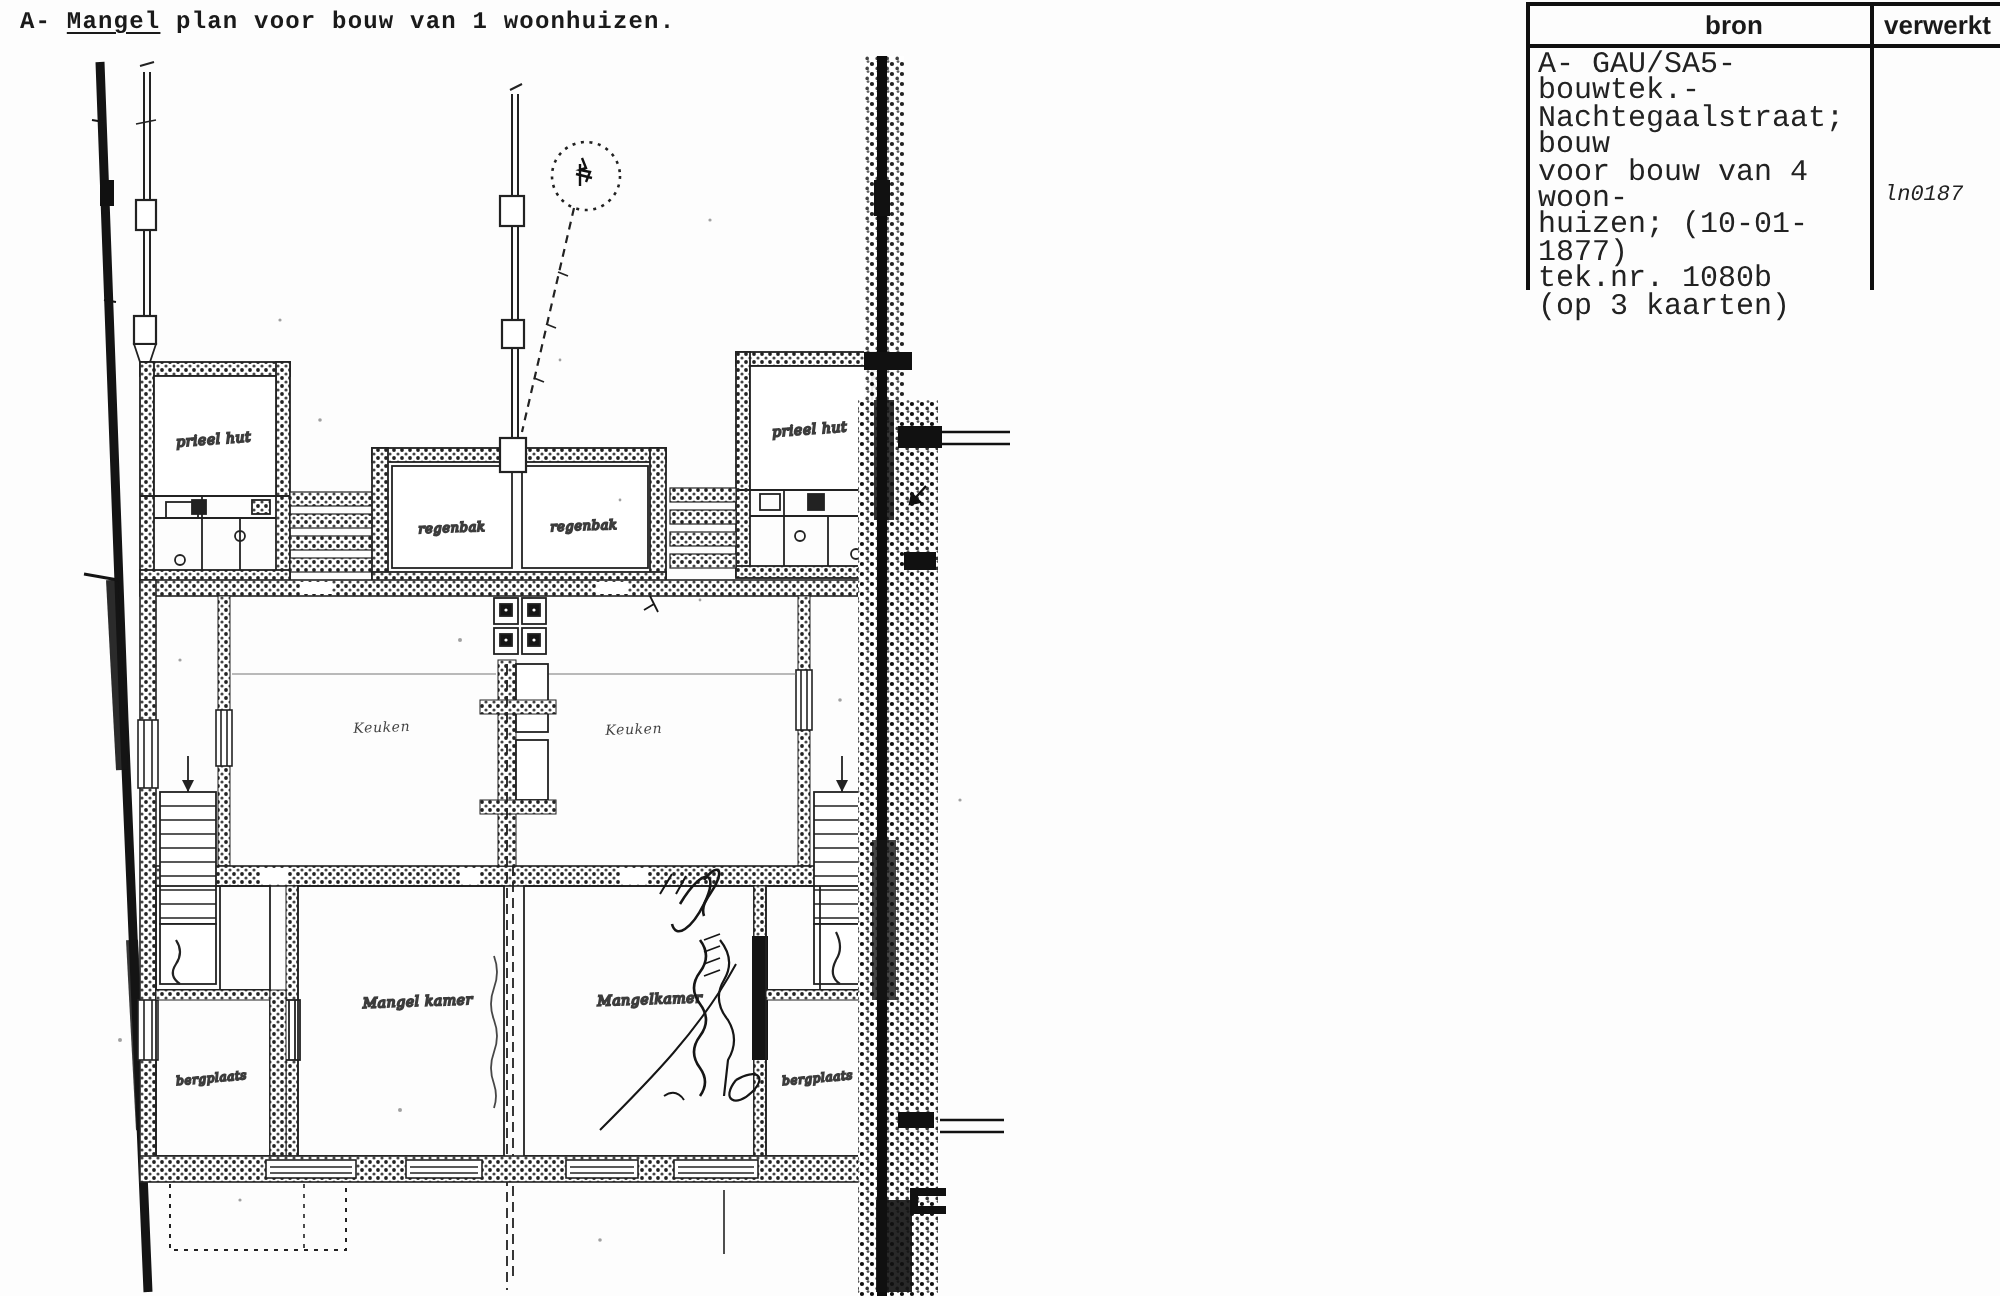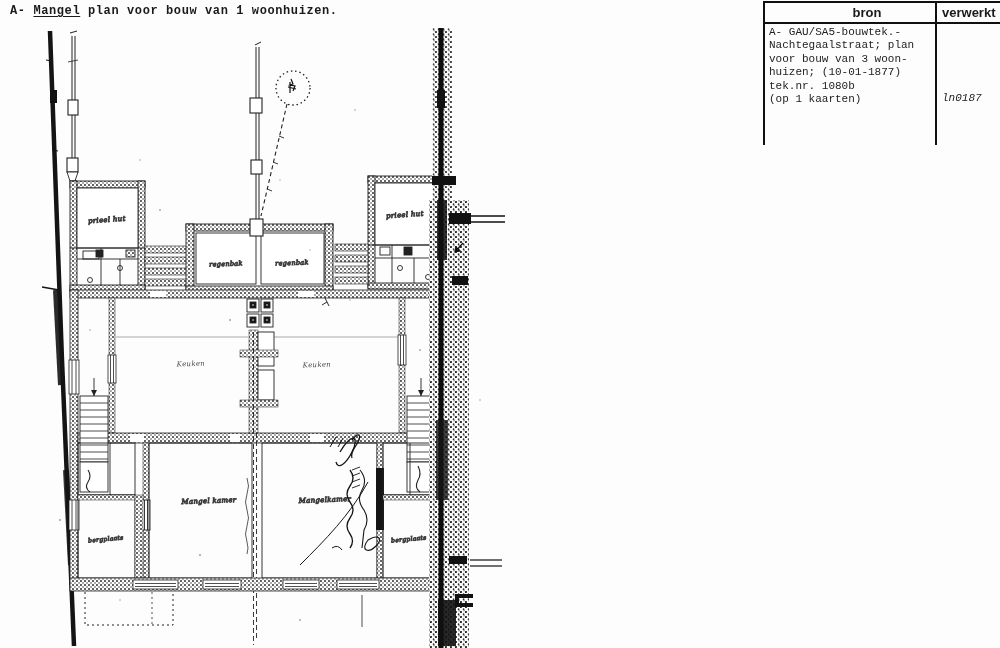--- a/index.html
+++ b/index.html
@@ -11,21 +11,21 @@
   .doc-title .u{text-decoration:underline;text-underline-offset:2px;}
   
   .cat-table{position:absolute;left:763px;top:1px;width:235px;height:142px;
              border-left:2px solid #101010;border-top:2px solid #101010;}
   .cat-divider{position:absolute;left:170px;top:0;width:2px;height:142px;background:#101010;}
   .cat-headline{position:absolute;left:0;top:19px;width:235px;height:2px;background:#101010;}
   .cat-h1{position:absolute;left:0;top:2px;width:170px;text-align:center;
           font-family:"Liberation Sans",sans-serif;font-weight:bold;font-size:13px;margin-left:17px;}
   .cat-h2{position:absolute;left:177px;top:2px;font-family:"Liberation Sans",sans-serif;
           font-weight:bold;font-size:13px;text-align:right;}
-  .cat-bron{position:absolute;left:4px;top:23px;width:164px;font-size:11px;line-height:13.4px;
+  .cat-bron{position:absolute;left:4px;top:23px;width:164px;font-size:15px;line-height:13.4px;
             color:#222;}
   .cat-verwerkt{position:absolute;left:177px;top:89px;font-size:11px;color:#222;font-style:italic;}
   
   .plan{position:absolute;left:0;top:0;}
   text.hand{font-family:"DejaVu Serif",serif;font-style:italic;fill:#2b2b2b;opacity:.88;
             letter-spacing:.3px;}
 </style>
 </head>
 <body>
 
@@ -35,25 +35,25 @@
     <span>A- </span><span class="u">Mangel</span><span> plan voor bouw van 1 woonhuizen.</span>
   </div>
 
   <div class="cat-table">
     <div class="cat-divider"></div>
     <div class="cat-headline"></div>
     <div class="cat-h1">bron</div>
     <div class="cat-h2">verwerkt</div>
     <div class="cat-bron">
       <span style="display:block">A- GAU/SA5-bouwtek.-</span>
-      <span style="display:block">Nachtegaalstraat; plan</span>
-      <span style="display:block">voor bouw van 3 woon-</span>
+      <span style="display:block">Nachtegaalstraat; bouw</span>
+      <span style="display:block">voor bouw van 4 woon-</span>
       <span style="display:block">huizen; (10-01-1877)</span>
       <span style="display:block">tek.nr. 1080b</span>
-      <span style="display:block">(op 1 kaarten)</span>
+      <span style="display:block">(op 3 kaarten)</span>
     </div>
     <div class="cat-verwerkt">ln0187</div>
   </div>
 
   <svg class="plan" width="520" height="648" viewBox="0 0 520 648">
     <defs>
       <pattern id="wall" width="4" height="4" patternUnits="userSpaceOnUse">
         <rect width="4" height="4" fill="#ffffff"></rect>
         <circle cx="1" cy="1" r="0.95" fill="#222"></circle>
         <circle cx="3" cy="3" r="0.8" fill="#444"></circle>

